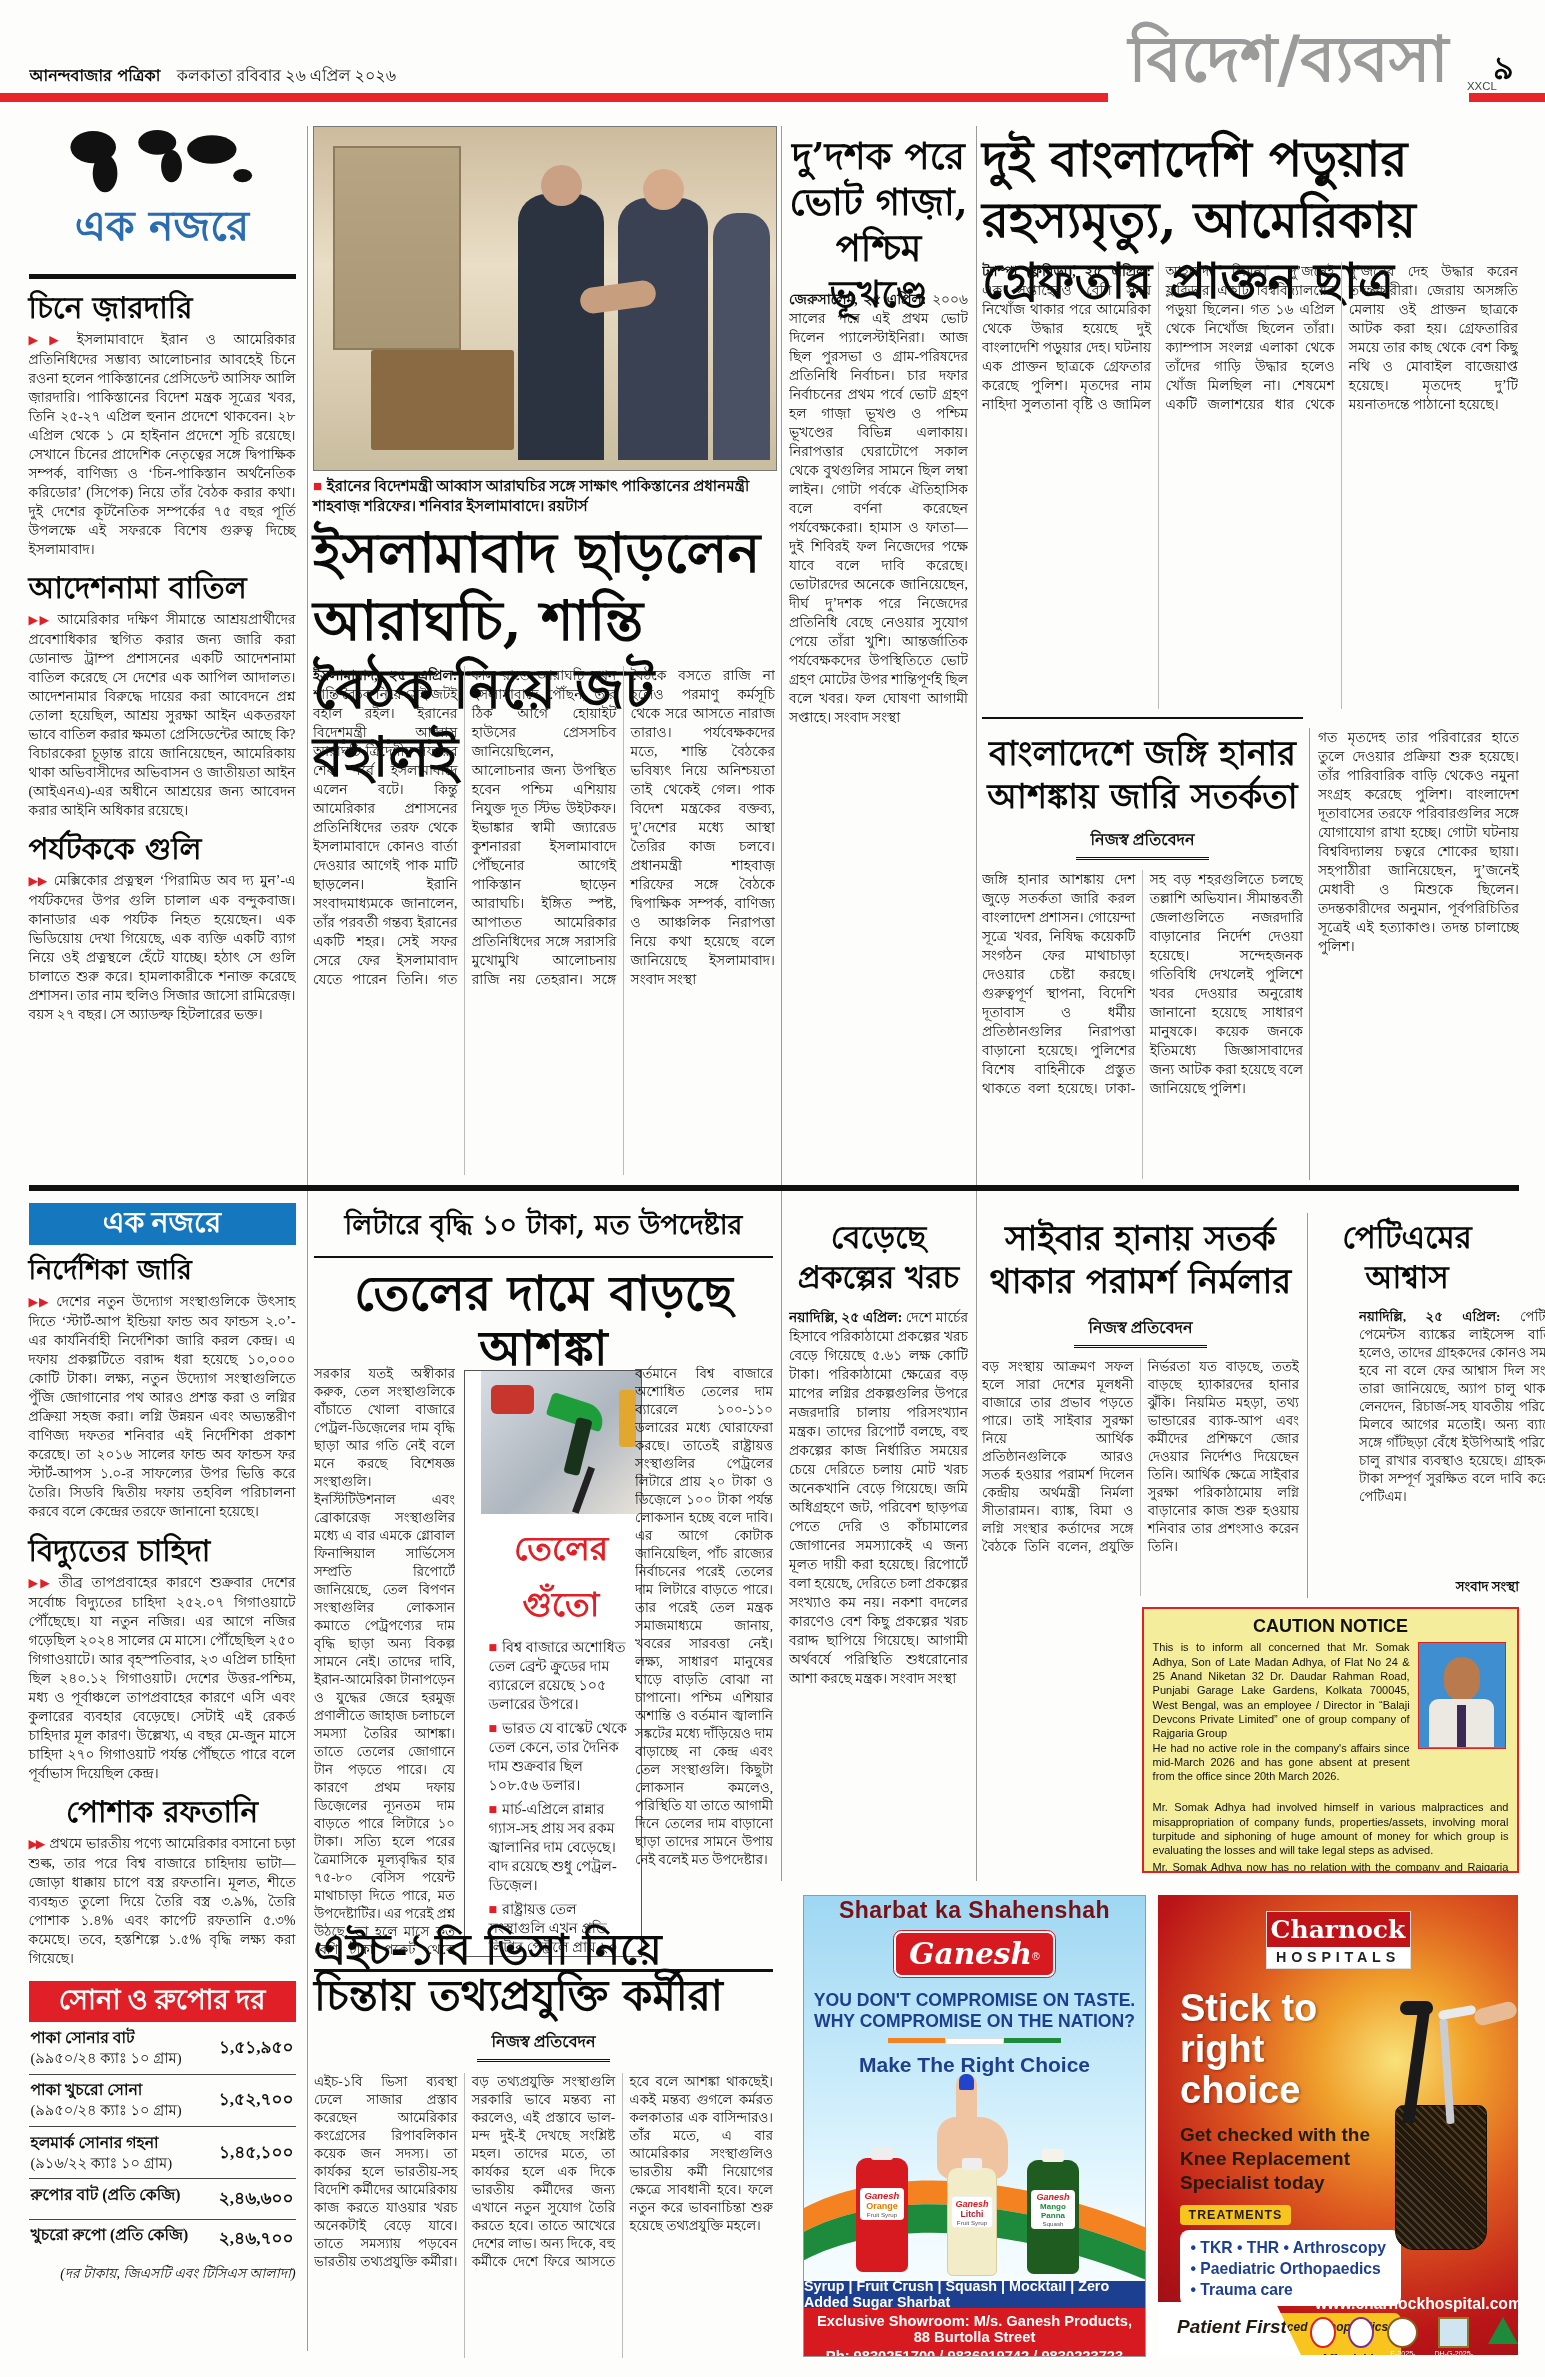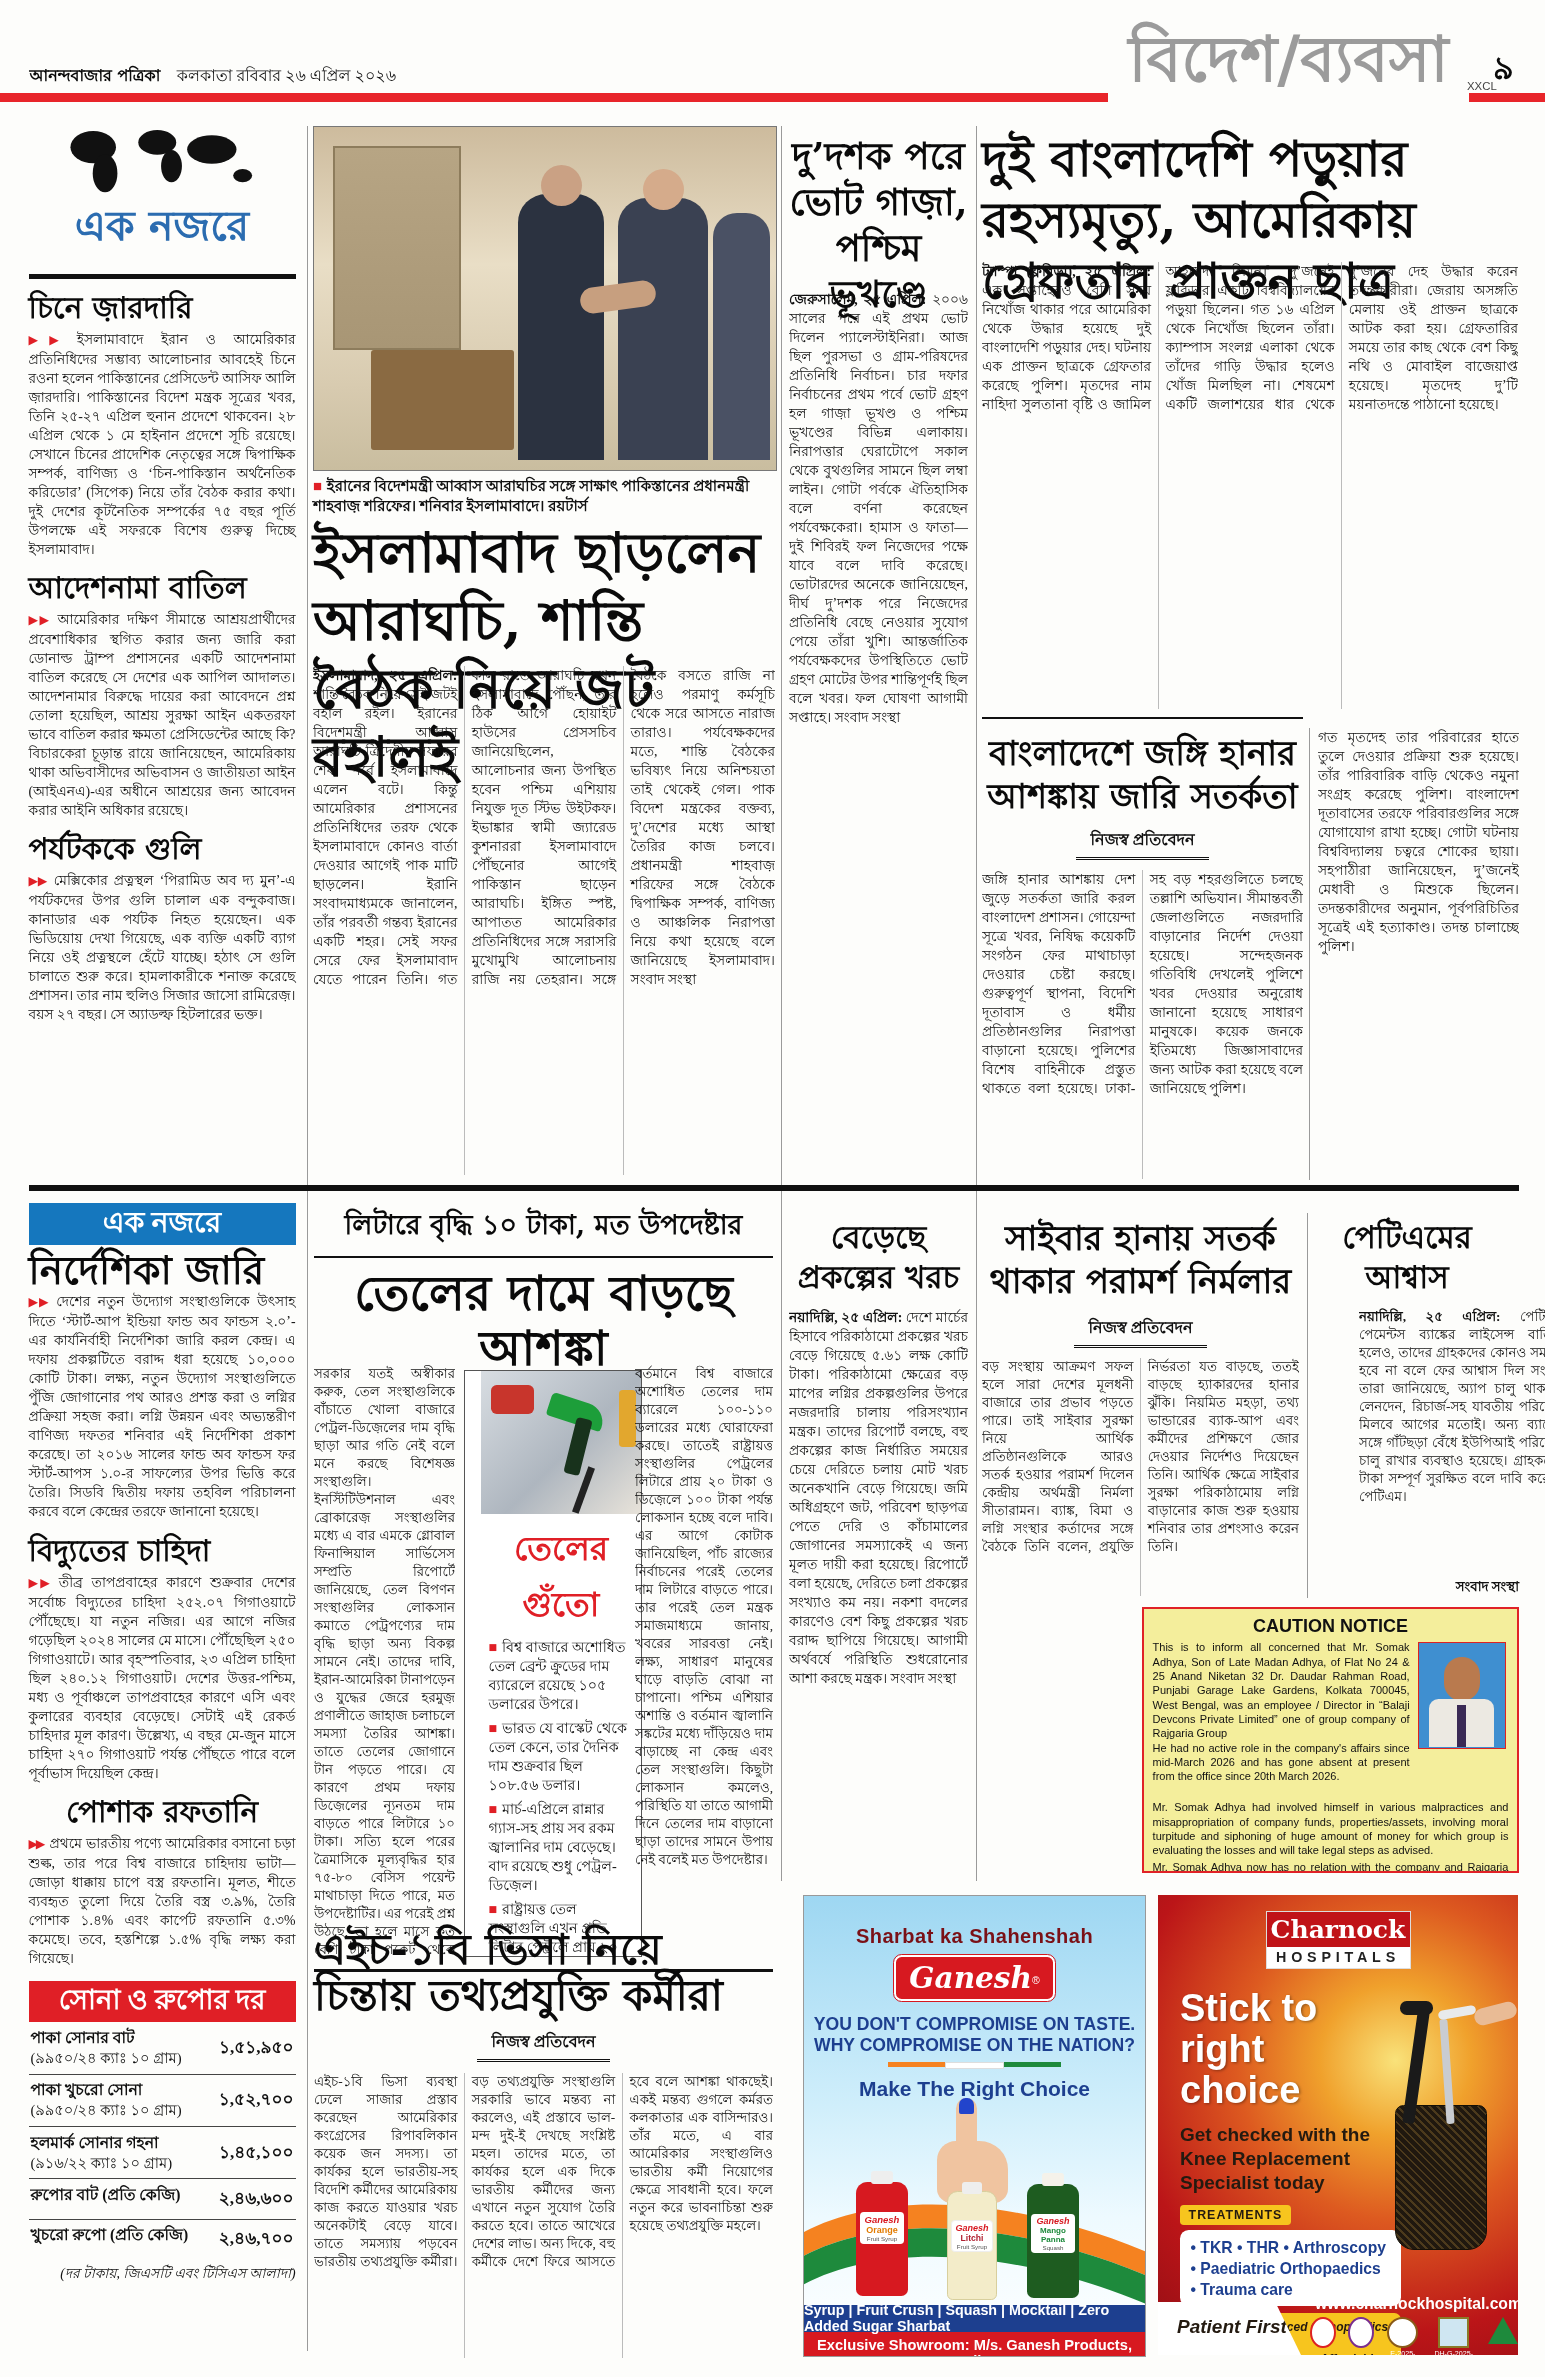--- a/index.html
+++ b/index.html
@@ -116,21 +116,21 @@
     <div class="byrule"></div>
   </div>
   <div class="abs cols2 just body-txt overflow" style="left:982px;top:870px;width:321px;height:309px;">জঙ্গি হানার আশঙ্কায় দেশ জুড়ে সতর্কতা জারি করল বাংলাদেশ প্রশাসন। গোয়েন্দা সূত্রে খবর, নিষিদ্ধ কয়েকটি সংগঠন ফের মাথাচাড়া দেওয়ার চেষ্টা করছে। গুরুত্বপূর্ণ স্থাপনা, বিদেশি দূতাবাস ও ধর্মীয় প্রতিষ্ঠানগুলির নিরাপত্তা বাড়ানো হয়েছে। পুলিশের বিশেষ বাহিনীকে প্রস্তুত থাকতে বলা হয়েছে। ঢাকা-সহ বড় শহরগুলিতে চলছে তল্লাশি অভিযান। সীমান্তবর্তী জেলাগুলিতে নজরদারি বাড়ানোর নির্দেশ দেওয়া হয়েছে। সন্দেহজনক গতিবিধি দেখলেই পুলিশে খবর দেওয়ার অনুরোধ জানানো হয়েছে সাধারণ মানুষকে। কয়েক জনকে ইতিমধ্যে জিজ্ঞাসাবাদের জন্য আটক করা হয়েছে বলে জানিয়েছে পুলিশ।</div>
 
   <div class="abs just body-txt overflow" style="left:1318px;top:728px;width:201px;height:452px;">গত মৃতদেহ তার পরিবারের হাতে তুলে দেওয়ার প্রক্রিয়া শুরু হয়েছে। তাঁর পারিবারিক বাড়ি থেকেও নমুনা সংগ্রহ করেছে পুলিশ। বাংলাদেশ দূতাবাসের তরফে পরিবারগুলির সঙ্গে যোগাযোগ রাখা হচ্ছে। গোটা ঘটনায় বিশ্ববিদ্যালয় চত্বরে শোকের ছায়া। সহপাঠীরা জানিয়েছেন, দু’জনেই মেধাবী ও মিশুকে ছিলেন। তদন্তকারীদের অনুমান, পূর্বপরিচিতির সূত্রেই এই হত্যাকাণ্ড। তদন্ত চালাচ্ছে পুলিশ।</div>
 
   <div class="hline" style="left:28.5px;top:1185px;width:1490px;height:5.7px;"></div>
 
   <div class="abs" style="left:28.5px;top:1203px;width:267px;">
     <div class="banner" style="height:42px;background:#1577be;font-size:28.5px;">এক নজরে</div>
-    <div class="hd" style="font-size:39px;line-height:36px;margin:6.7px 0 4.8px;">নির্দেশিকা জারি</div>
+    <div class="hd" style="font-size:27px;line-height:36px;margin:6.7px 0 4.8px;">নির্দেশিকা জারি</div>
     <p class="body-txt just" style="margin:0;">
       <span class="arr">▶▶</span><span>দেশের নতুন উদ্যোগ সংস্থাগুলিকে উৎসাহ দিতে ‘স্টার্ট-আপ ইন্ডিয়া ফান্ড অব ফান্ডস ২.০’-এর কার্যনির্বাহী নির্দেশিকা জারি করল কেন্দ্র। এ দফায় প্রকল্পটিতে বরাদ্দ ধরা হয়েছে ১০,০০০ কোটি টাকা। লক্ষ্য, নতুন উদ্যোগ সংস্থাগুলিতে পুঁজি জোগানোর পথ আরও প্রশস্ত করা ও লগ্নির প্রক্রিয়া সহজ করা। লগ্নি উন্নয়ন এবং অভ্যন্তরীণ বাণিজ্য দফতর শনিবার এই নির্দেশিকা প্রকাশ করেছে। তা ২০১৬ সালের ফান্ড অব ফান্ডস ফর স্টার্ট-আপস ১.০-র সাফল্যের উপর ভিত্তি করে তৈরি। সিডবি দ্বিতীয় দফায় তহবিল পরিচালনা করবে বলে কেন্দ্রের তরফে জানানো হয়েছে।</span>
     </p>
     <div class="hd" style="font-size:29.5px;line-height:34px;margin:12.4px 0 4.8px;">বিদ্যুতের চাহিদা</div>
     <p class="body-txt just" style="margin:0;">
       <span class="arr">▶▶</span><span>তীব্র তাপপ্রবাহের কারণে শুক্রবার দেশের সর্বোচ্চ বিদ্যুতের চাহিদা ২৫২.০৭ গিগাওয়াটে পৌঁছেছে। যা নতুন নজির। এর আগে নজির গড়েছিল ২০২৪ সালের মে মাসে। পৌঁছেছিল ২৫০ গিগাওয়াটে। আর বৃহস্পতিবার, ২৩ এপ্রিল চাহিদা ছিল ২৪০.১২ গিগাওয়াট। দেশের উত্তর-পশ্চিম, মধ্য ও পূর্বাঞ্চলে তাপপ্রবাহের কারণে এসি এবং কুলারের ব্যবহার বেড়েছে। সেটাই এই রেকর্ড চাহিদার মূল কারণ। উল্লেখ্য, এ বছর মে-জুন মাসে চাহিদা ২৭০ গিগাওয়াট পর্যন্ত পৌঁছতে পারে বলে পূর্বাভাস দিয়েছিল কেন্দ্র।</span>
     </p>
     <div class="hd" style="font-size:29.5px;line-height:34px;margin:12.4px 0 4.8px;text-align:center;">পোশাক রফতানি</div>
     <p class="body-txt just" style="margin:0;">
       <span class="arr">▶▶</span><span>প্রথমে ভারতীয় পণ্যে আমেরিকার বসানো চড়া শুল্ক, তার পরে বিশ্ব বাজারে চাহিদায় ভাটা— জোড়া ধাক্কায় চাপে বস্ত্র রফতানি। মূলত, শীতে ব্যবহৃত তুলো দিয়ে তৈরি বস্ত্র ৩.৯%, তৈরি পোশাক ১.৪% এবং কার্পেট রফতানি ৫.৩% কমেছে। তবে, হস্তশিল্পে ১.৫% বৃদ্ধি লক্ষ্য করা গিয়েছে।</span>
@@ -227,21 +227,21 @@
   <div class="hline" style="left:314px;top:1969px;width:459px;height:2.9px;"></div>
   <div class="abs hd" style="left:314px;top:1927px;width:459px;font-size:42px;line-height:46px;">এইচ-১বি ভিসা নিয়ে চিন্তায় তথ্যপ্রযুক্তি কর্মীরা</div>
   <div class="abs" style="left:314px;top:2029px;width:459px;">
     <div class="byline">নিজস্ব প্রতিবেদন</div>
     <div class="byrule"></div>
   </div>
   <div class="abs cols3 just small-txt overflow" style="left:314px;top:2073px;width:459px;height:285px;">এইচ-১বি ভিসা ব্যবস্থা ঢেলে সাজার প্রস্তাব করেছেন আমেরিকার কংগ্রেসের রিপাবলিকান কয়েক জন সদস্য। তা কার্যকর হলে ভারতীয়-সহ বিদেশি কর্মীদের আমেরিকায় কাজ করতে যাওয়ার খরচ অনেকটাই বেড়ে যাবে। তাতে সমস্যায় পড়বেন ভারতীয় তথ্যপ্রযুক্তি কর্মীরা। বড় তথ্যপ্রযুক্তি সংস্থাগুলি সরকারি ভাবে মন্তব্য না করলেও, এই প্রস্তাবে ভাল-মন্দ দুই-ই দেখছে সংশ্লিষ্ট মহল। তাদের মতে, তা কার্যকর হলে এক দিকে ভারতীয় কর্মীদের জন্য এখানে নতুন সুযোগ তৈরি করতে হবে। তাতে আখেরে দেশের লাভ। অন্য দিকে, বহু কর্মীকে দেশে ফিরে আসতে হবে বলে আশঙ্কা থাকছেই। একই মন্তব্য গুগলে কর্মরত কলকাতার এক বাসিন্দারও। তাঁর মতে, এ বার আমেরিকার সংস্থাগুলিও ভারতীয় কর্মী নিয়োগের ক্ষেত্রে সাবধানী হবে। ফলে নতুন করে ভাবনাচিন্তা শুরু হয়েছে তথ্যপ্রযুক্তি মহলে।</div>
 
   <div class="abs sans overflow" style="left:803px;top:1895px;width:341px;height:460px;border:1px solid #999;
               background:linear-gradient(180deg,#9ed7f2 0%,#cfeefb 45%,#eefaff 70%,#ffffff 100%);">
-    <div style="text-align:center;font-weight:bold;font-size:20px;color:#7a1016;margin-top:29px;letter-spacing:0.5px;">Sharbat ka Shahenshah</div>
+    <div style="text-align:center;font-weight:bold;font-size:23px;color:#7a1016;margin-top:1px;letter-spacing:0.5px;">Sharbat ka Shahenshah</div>
     <div style="width:157px;margin:6.7px auto 0;background:#d71920;border:2.4px solid #fff;outline:1.9px solid #d71920;
                 border-radius:7.6px;text-align:center;padding:3.8px 0;">
       <span style="color:#fff;font-style:italic;font-weight:bold;font-size:29.5px;font-family:'DejaVu Serif',serif;">Ganesh</span><sup style="color:#fff;font-size:10.5px;">®</sup>
     </div>
     <div style="text-align:center;font-weight:bold;font-size:17.6px;color:#1d3f8f;margin-top:12.4px;">YOU DON'T COMPROMISE ON TASTE.</div>
     <div style="text-align:center;font-weight:bold;font-size:17.6px;color:#1d3f8f;">WHY COMPROMISE ON THE NATION?</div>
     <div style="display:flex;justify-content:center;margin-top:6.7px;">
       <div style="width:57px;height:4.8px;background:#f58220;"></div>
       <div style="width:57px;height:4.8px;background:#fff;border:0.5px solid #ddd;"></div>
       <div style="width:57px;height:4.8px;background:#1e8a3c;"></div>

